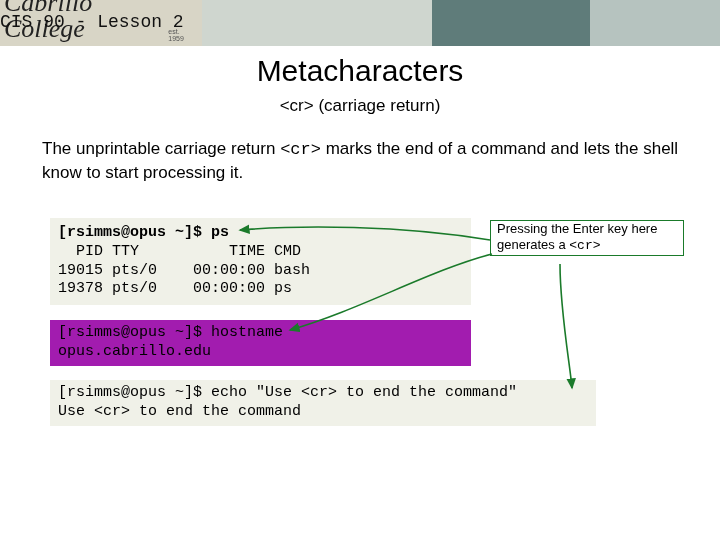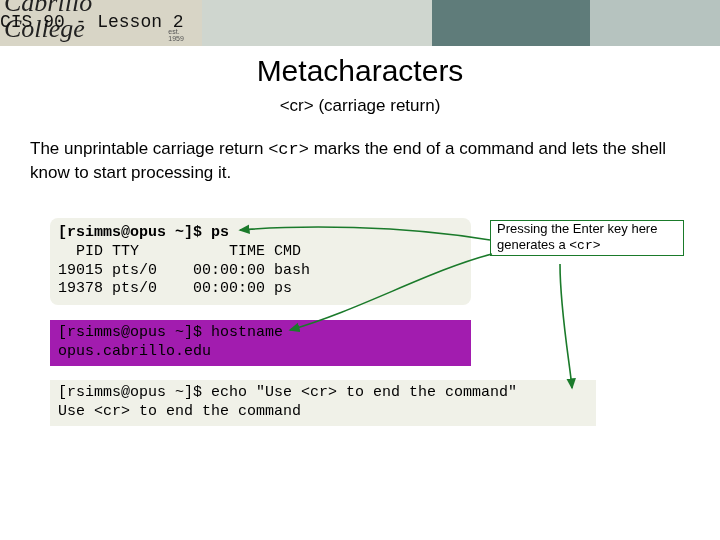--- a/index.html
+++ b/index.html
@@ -59,21 +59,21 @@
     color: #000;
   }
   .subtitle {
     text-align: center;
     font-size: 17px;
     font-family: Verdana, Geneva, sans-serif;
     color: #000;
     margin-top: 8px;
   }
   .body-text {
-    margin: 22px 30px 0 30px;
+    margin: 22px 30px 0 42px;
     font-size: 17px;
     font-family: Verdana, Geneva, sans-serif;
     color: #000;
     line-height: 1.35;
   }
   .mono-inline {
     font-family: 'Courier New', monospace;
     font-size: 17px;
   }
   .terminal {
@@ -81,21 +81,20 @@
     left: 50px;
     top: 218px;
     width: 405px;
     background: #f0f1e8;
     padding: 6px 8px 6px 8px;
     font-family: 'Courier New', monospace;
     font-size: 15px;
     line-height: 1.25;
     white-space: pre;
     color: #000;
-    border-radius: 8px;
   }
   .terminal .bold {
     font-weight: bold;
   }
   .terminal2 {
     position: absolute;
     left: 50px;
     top: 320px;
     width: 405px;
     background: #a21caf;

